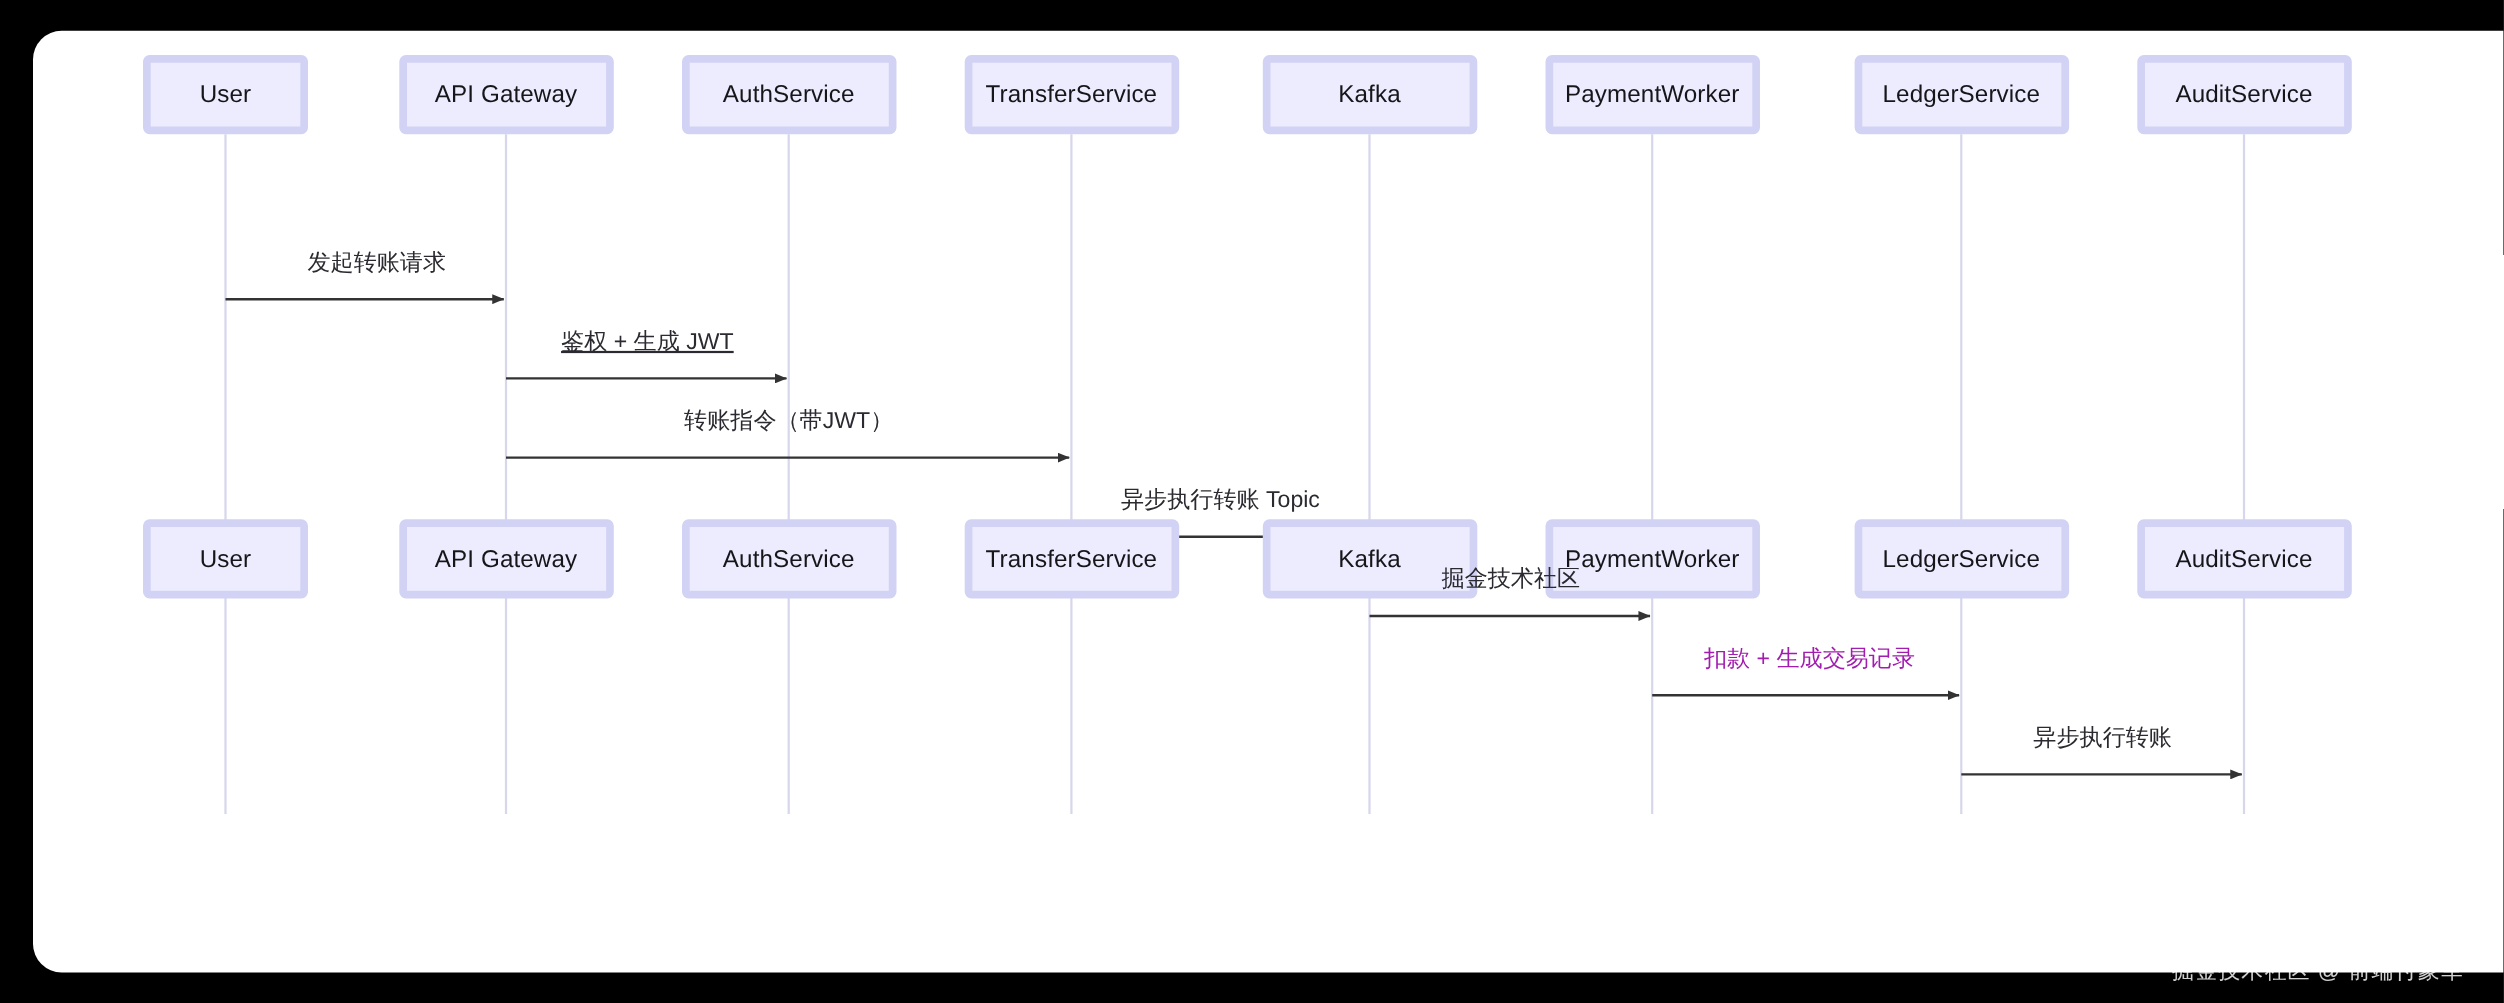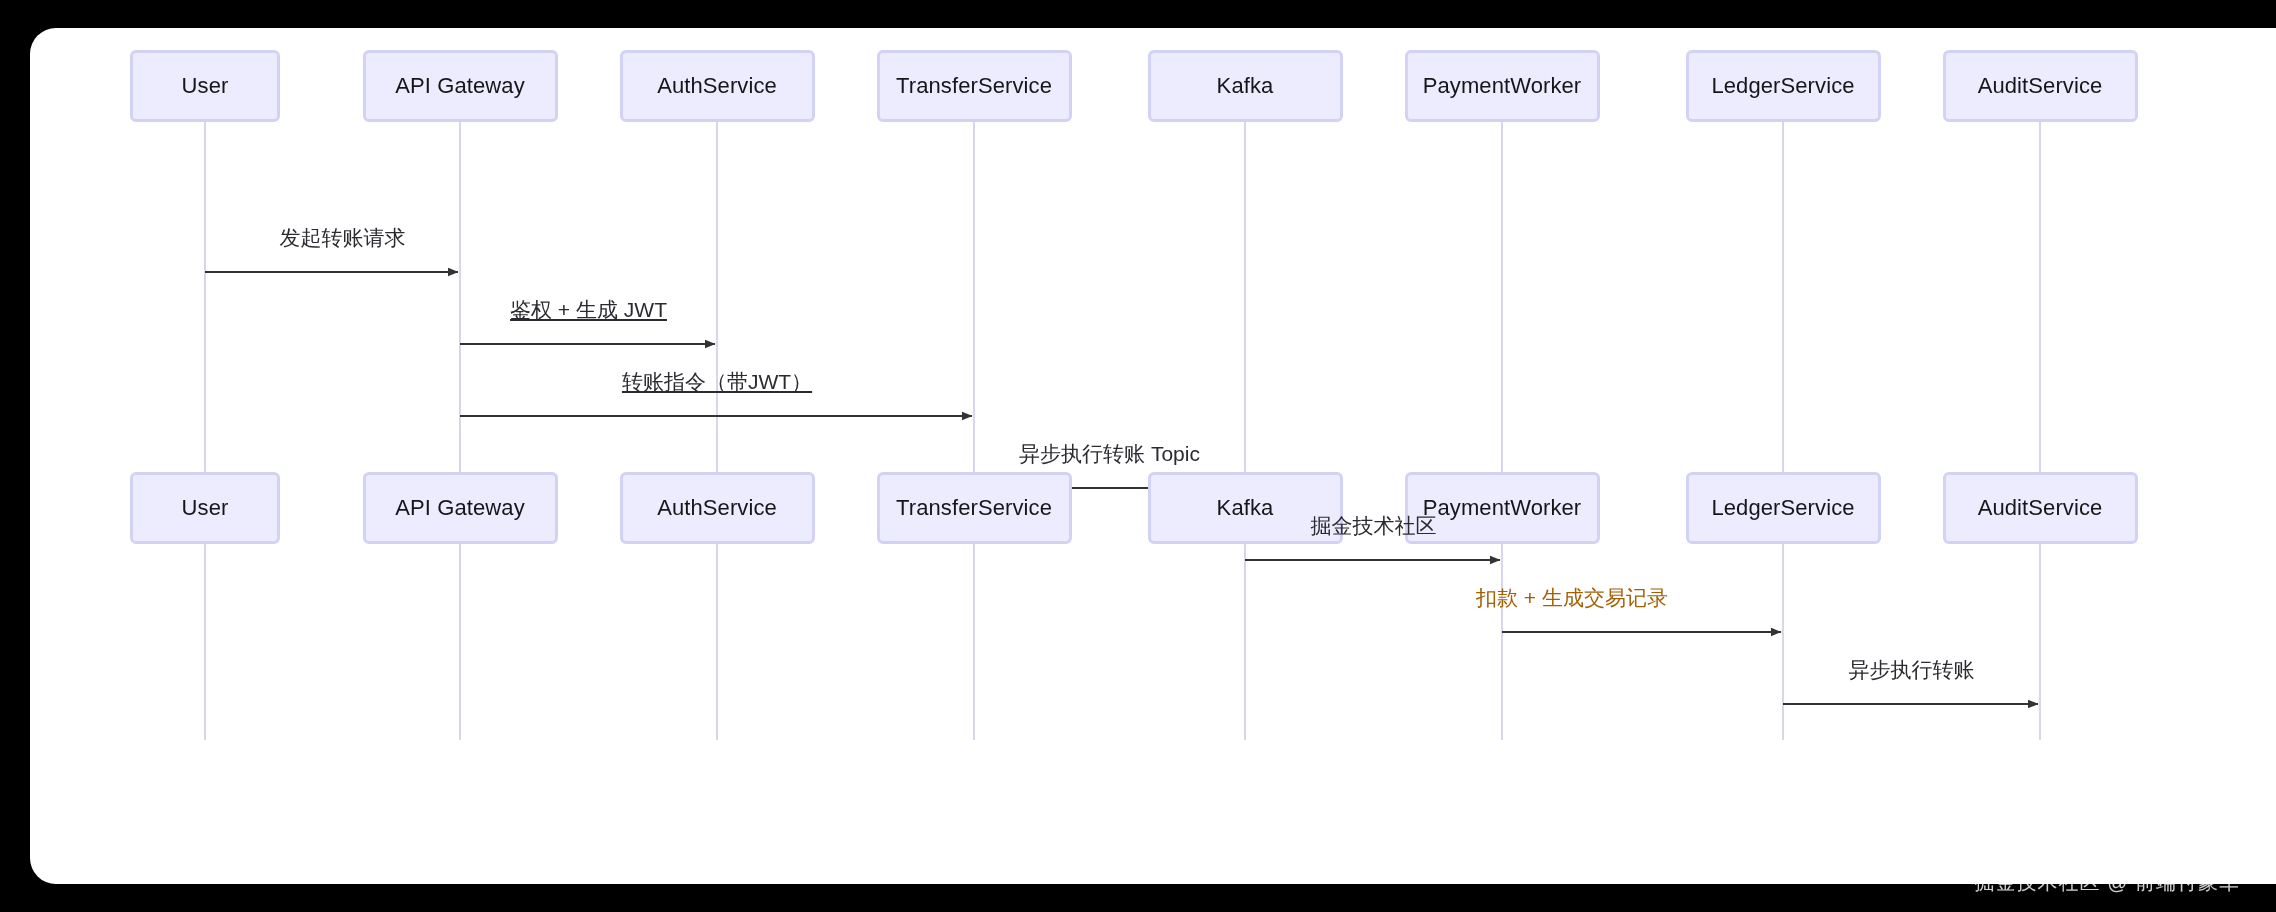--- a/index.html
+++ b/index.html
@@ -14,21 +14,21 @@
     background:#ffffff;border-radius:26px 0 0 26px;overflow:hidden;
   }
 
   #svg{position:absolute;left:0;top:0;width:2246px;height:856px;}
 
   
   .actor{
     position:absolute;
     box-sizing:border-box;
     background:#ECECFE;
-    border:3px solid #15803d;
+    border:7px solid #15803d;
     border-radius:6px;
     display:flex;align-items:center;justify-content:center;
     color:#16161a;
     font-size:22px;
     letter-spacing:.1px;
     white-space:nowrap;
   }
 
   
   .msg-label{
@@ -133,24 +133,24 @@
         <div class="actor" style="left: 1655.5px; top: 444px; width: 195px; height: 72px; background: rgb(236, 236, 254); border-color: rgb(210, 210, 245);">
           <span>LedgerService</span>
         </div>
         <div class="actor" style="left: 1912.5px; top: 444px; width: 195px; height: 72px; background: rgb(236, 236, 254); border-color: rgb(210, 210, 245);">
           <span>AuditService</span>
         </div>
       </div>
     <div id="labels">
         <div class="msg-label" style="left: 302.5px; top: 196px; color: rgb(42, 42, 48); margin-left: 10px;">发起转账请求</div>
         <div class="msg-label" style="left: 558.5px; top: 268px; color: rgb(42, 42, 48); text-decoration: underline;">鉴权 + 生成 JWT</div>
-        <div class="msg-label" style="left: 687px; top: 340px; color: rgb(42, 42, 48); text-decoration: underline;">转账指令（带JWT）</div>
+        <div class="msg-label" style="left: 687px; top: 340px; color: rgb(42, 42, 48);">转账指令（带JWT）</div>
         <div class="msg-label" style="left: 1079.5px; top: 412px; color: rgb(42, 42, 48);">异步执行转账 Topic</div>
         <div class="msg-label" style="left: 1343.5px; top: 484px; color: rgb(42, 42, 48);">掘金技术社区</div>
-        <div class="msg-label" style="left: 1542px; top: 556px; color: #a16207;">扣款 + 生成交易记录</div>
+        <div class="msg-label" style="left: 1615px; top: 556px; color: #a21caf;">扣款 + 生成交易记录</div>
         <div class="msg-label" style="left: 1881.5px; top: 628px; color: rgb(42, 42, 48);">异步执行转账</div>
       </div>
 
   </div>
 
   <div id="watermark">掘金技术社区 @ 前端付豪军</div>
 
 </div>
 
 </body></html>

